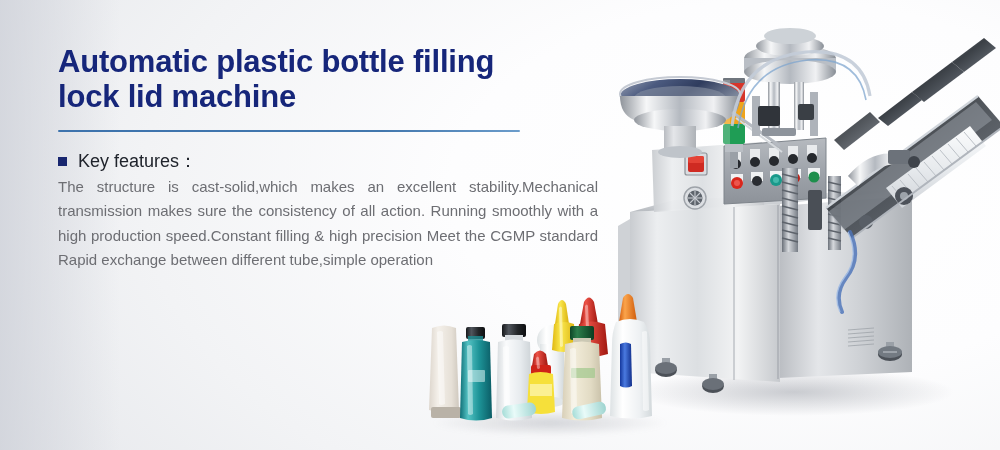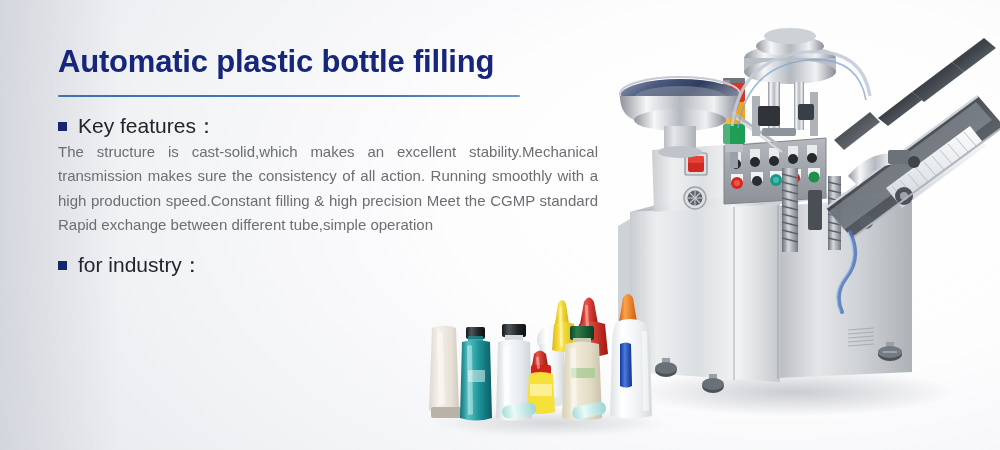--- a/index.html
+++ b/index.html
@@ -37,21 +37,21 @@
     margin-top:16px; width:462px; height:2px;
     background:linear-gradient(90deg,#3d73ad 0%,#4277ad 70%,#6b9ccb 100%);
     border-radius:2px;
   }
 
   .block{ margin-top:19px; }
   .block.second{ margin-top:17px; }
 
   .bullet-line{
     display:flex; align-items:center; gap:11px;
-    font-size:21px; color:#20242c; line-height:20px;
+    font-size:18px; color:#20242c; line-height:20px;
   }
   .sq{
     width:9px; height:9px; background:#18266f; flex:none; margin-top:1px;
   }
   .body{
     margin-top:4px; 
     font-size:15px; line-height:24.4px; color:#6d6e73;
     text-align:justify; text-justify:inter-word;
     width:540px;
   }
@@ -70,37 +70,34 @@
 </style>
 </head>
 <body>
 
 <div id="banner">
 
   <div class="text-col">
 
     <div class="title">
       <span>Automatic plastic bottle filling</span>
+      <span class="l2">lock lid machine</span>
     </div>
 
     <div class="rule"></div>
 
     <div class="block">
       <div class="bullet-line">
         <span class="sq"></span>
         <span>Key features：</span>
       </div>
       <div class="body">The structure is cast-solid,which makes an excellent stability.Mechanical transmission makes sure the consistency of all action. Running smoothly with a high production speed.Constant filling &amp; high precision Meet the CGMP standard Rapid exchange between different tube,simple operation</div>
     </div>
 
     <div class="block second">
-      <div class="bullet-line">
-        <span class="sq"></span>
-        <span>for industry：</span>
-      </div>
     </div>
 
   </div>
 
   <div id="machine">
     <svg width="392" height="450" viewBox="0 0 392 450">
       <defs>
         <linearGradient id="steelV" x1="0" y1="0" x2="1" y2="0">
           <stop offset="0" stop-color="#c9ccd0"></stop>
           <stop offset=".18" stop-color="#eceef0"></stop>

